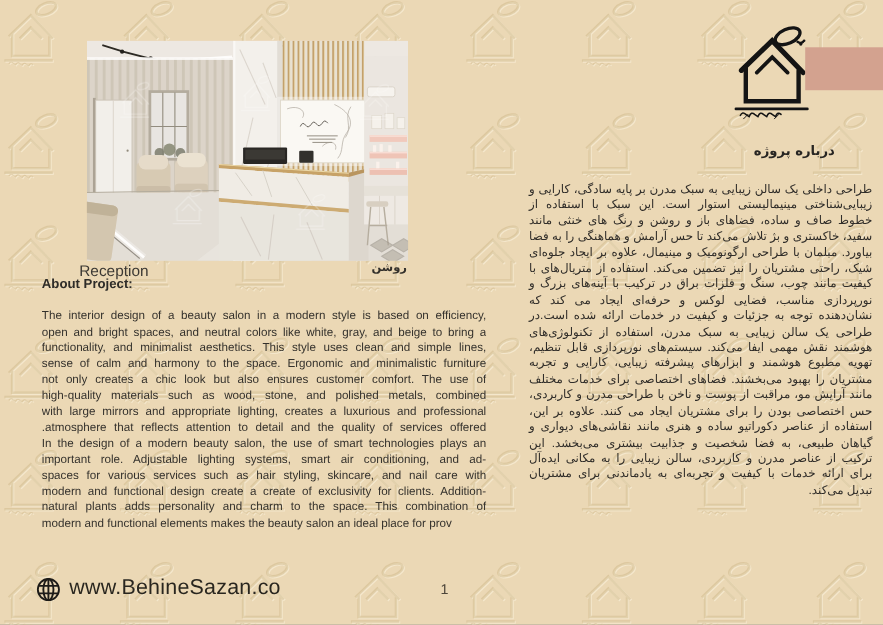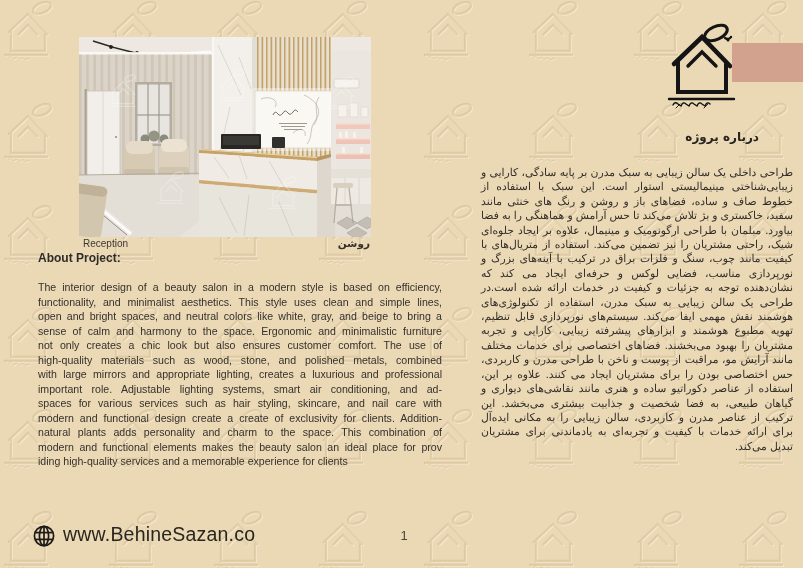--- a/index.html
+++ b/index.html
@@ -12,21 +12,21 @@
   .wm{position:absolute; width:58px; height:60px;}
   .content{position:absolute; inset:0; z-index:2;}
 
   
   .logo{position:absolute; left:664px; top:20px; width:84px; height:92px;}
   .accent-rect{position:absolute; left:732px; top:43px; width:71px; height:39px;}
 
   
   .photo{position:absolute; left:79px; top:37px; width:292px; height:200px; margin:0;}
   .photo svg{display:block;}
-  .caption-en{position:absolute; left:83px; top:238px; font-size:10px; color:#3b3833;}
+  .caption-en{position:absolute; left:72px; top:238px; font-size:14px; color:#3b3833;}
   .caption-fa{position:absolute; right:433px; top:237px; font-size:10.5px; font-weight:bold;
               color:#33302b; font-family:"DejaVu Sans", sans-serif; direction:rtl;}
 
   
   .h-en{position:absolute; left:38px; top:251px; font-size:12px; font-weight:600; color:#2e2c28; margin:0;}
   .body-en{position:absolute; left:38px; top:280px; width:404px; font-size:10.6px;
            line-height:14.5px; color:#34312c;}
   .body-en .line{text-align:justify; text-align-last:justify; height:14.5px; overflow:hidden;}
   .body-en .line:last-child{text-align-last:left;}
 
@@ -1137,32 +1137,33 @@
         <rect x="0" y="0" width="292" height="200" fill="#d9c6a8" opacity="0.04"></rect>
       </svg>
     </figure>
 
     <span class="caption-en">Reception</span>
     <span class="caption-fa">روشن</span>
 
     <h2 class="h-en">About Project:</h2>
     <div class="body-en">
         <div class="line">The interior design of a beauty salon in a modern style is based on efficiency,</div>
+        <div class="line">open and bright spaces, and neutral colors like white, gray, and beige to bring a</div>
         <div class="line">functionality, and minimalist aesthetics. This style uses clean and simple lines,</div>
-        <div class="line">open and bright spaces, and neutral colors like white, gray, and beige to bring a</div>
         <div class="line">sense of calm and harmony to the space. Ergonomic and minimalistic furniture</div>
         <div class="line">not only creates a chic look but also ensures customer comfort. The use of</div>
         <div class="line">high-quality materials such as wood, stone, and polished metals, combined</div>
         <div class="line">with large mirrors and appropriate lighting, creates a luxurious and professional</div>
+        <div class="line">.atmosphere that reflects attention to detail and the quality of services offered</div>
+        <div class="line">In the design of a modern beauty salon, the use of smart technologies plays an</div>
         <div class="line">important role. Adjustable lighting systems, smart air conditioning, and ad-</div>
         <div class="line">spaces for various services such as hair styling, skincare, and nail care with</div>
         <div class="line">modern and functional design create a create of exclusivity for clients. Addition-</div>
         <div class="line">natural plants adds personality and charm to the space. This combination of</div>
         <div class="line">modern and functional elements makes the beauty salon an ideal place for prov</div>
-        <div class="line">iding high-quality services and a memorable experience for clients</div>
       </div>
 
     <h2 class="h-fa">درباره پروژه</h2>
     <div class="body-fa">طراحی داخلی یک سالن زیبایی به سبک مدرن بر پایه سادگی، کارایی و زیبایی‌شناختی مینیمالیستی استوار است. این سبک با استفاده از خطوط صاف و ساده، فضاهای باز و روشن و رنگ های خنثی مانند سفید، خاکستری و بژ تلاش می‌کند تا حس آرامش و هماهنگی را به فضا بیاورد. مبلمان با طراحی ارگونومیک و مینیمال، علاوه بر ایجاد جلوه‌ای شیک، راحتی مشتریان را نیز تضمین می‌کند. استفاده از متریال‌های با کیفیت مانند چوب، سنگ و فلزات براق در ترکیب با آینه‌های بزرگ و نورپردازی مناسب، فضایی لوکس و حرفه‌ای ایجاد می کند که نشان‌دهنده توجه به جزئیات و کیفیت در خدمات ارائه شده است.در طراحی یک سالن زیبایی به سبک مدرن، استفاده از تکنولوژی‌های هوشمند نقش مهمی ایفا می‌کند. سیستم‌های نورپردازی قابل تنظیم، تهویه مطبوع هوشمند و ابزارهای پیشرفته زیبایی، کارایی و تجربه مشتریان را بهبود می‌بخشند. فضاهای اختصاصی برای خدمات مختلف مانند آرایش مو، مراقبت از پوست و ناخن با طراحی مدرن و کاربردی، حس اختصاصی بودن را برای مشتریان ایجاد می کنند. علاوه بر این، استفاده از عناصر دکوراتیو ساده و هنری مانند نقاشی‌های دیواری و گیاهان طبیعی، به فضا شخصیت و جذابیت بیشتری می‌بخشد. این ترکیب از عناصر مدرن و کاربردی، سالن زیبایی را به مکانی ایده‌آل برای ارائه خدمات با کیفیت و تجربه‌ای به یادماندنی برای مشتریان تبدیل می‌کند.</div>
 
     <span class="globe">
       <svg width="24" height="24" viewBox="0 0 24 24" fill="none" stroke="#1d1b18" stroke-width="1.7">
         <circle cx="12" cy="12" r="9.6"></circle>
         <ellipse cx="12" cy="12" rx="4.6" ry="9.6"></ellipse>
         <line x1="12" y1="2.4" x2="12" y2="21.6"></line>

